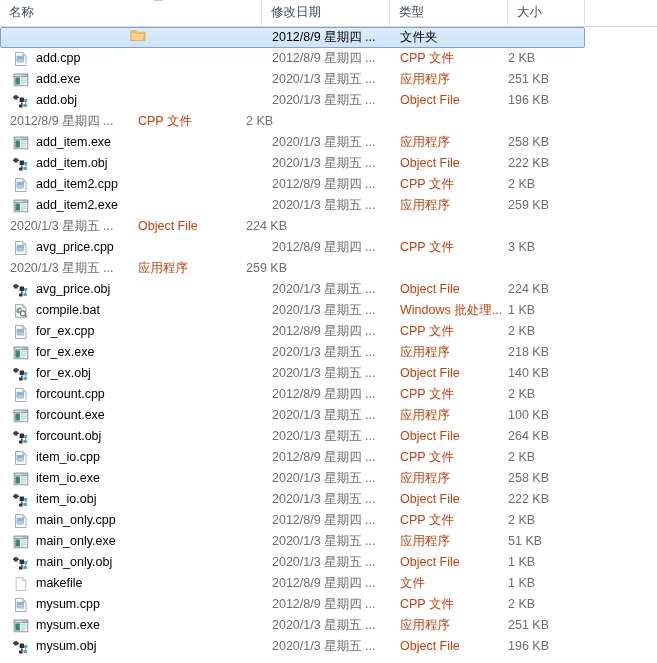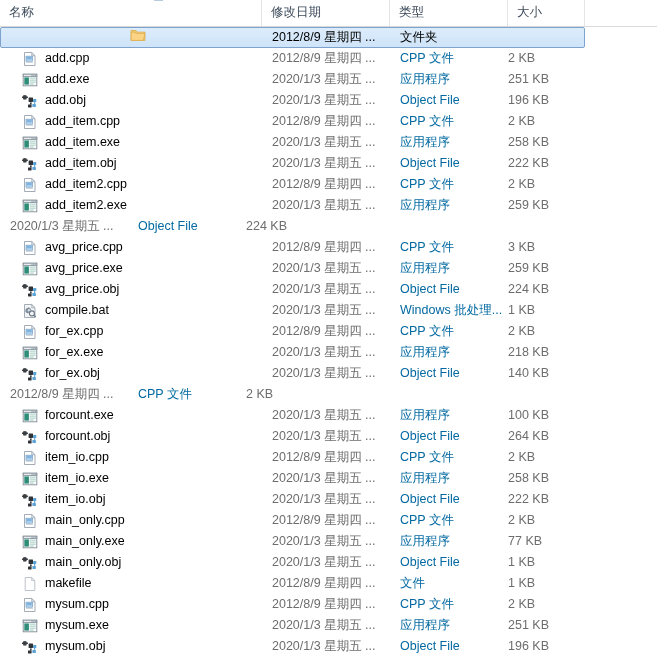--- a/index.html
+++ b/index.html
@@ -89,32 +89,32 @@
     white-space: nowrap;
     overflow: hidden;
     font-size: 12.5px;
     line-height: 21px;
     height: 21px;
   }
   .c-name-cell {
     width: 262px;
     display: flex;
     align-items: center;
-    padding-left: 22px;
+    padding-left: 13px;
     color: #000000;
   }
   .row.selected .c-name-cell { padding-left: 12px; width: 261px; }
   .c-date-cell {
     width: 128px;
     color: #6d6d6d;
     padding-left: 10px;
   }
   .c-type-cell {
     width: 118px;
-    color: #0369a1;
+    color: #c2410c;
     padding-left: 10px;
   }
   .c-size-cell {
     width: 69px;
     color: #6d6d6d;
     text-align: left;
     padding-right: 8px;
   }
 
   .fname {
@@ -233,32 +233,20 @@
               </g>
             </svg>
           </span>
           <span class="fname">add.obj</span>
         </div>
         <div class="cell c-date-cell">2020/1/3 星期五 ...</div>
         <div class="cell c-type-cell">Object File</div>
         <div class="cell c-size-cell">196 KB</div>
       </div>
       <div class="row">
-        <div class="cell c-name-cell">
-          <span class="ficon">
-            <svg width="16" height="16" viewBox="0 0 16 16">
-              <path d="M2.5 1.5h7.2l3.3 3.3v9.7H2.5z" fill="#ffffff" stroke="#9aa4ae" stroke-width="0.9"></path>
-              <path d="M9.7 1.5v3.3h3.3z" fill="#e3e8ed" stroke="#9aa4ae" stroke-width="0.7"></path>
-              <rect x="4" y="5.2" width="6.4" height="5" fill="#b9d6ee" stroke="#6f9ec6" stroke-width="0.7"></rect>
-              <rect x="4.7" y="5.9" width="5" height="2.4" fill="#7fb2dc"></rect>
-              <rect x="4" y="11.2" width="7" height="0.8" fill="#c3ccd4"></rect>
-            </svg>
-          </span>
-          <span class="fname">add_item.cpp</span>
-        </div>
         <div class="cell c-date-cell">2012/8/9 星期四 ...</div>
         <div class="cell c-type-cell">CPP 文件</div>
         <div class="cell c-size-cell">2 KB</div>
       </div>
       <div class="row">
         <div class="cell c-name-cell">
           <span class="ficon">
             <svg width="16" height="16" viewBox="0 0 16 16">
               <rect x="1.2" y="2.2" width="13.6" height="11.6" fill="#ffffff" stroke="#7f8a94" stroke-width="0.9"></rect>
               <rect x="1.2" y="2.2" width="13.6" height="2.3" fill="#e9edf1" stroke="#7f8a94" stroke-width="0.8"></rect>
@@ -359,40 +347,108 @@
               <rect x="4" y="11.2" width="7" height="0.8" fill="#c3ccd4"></rect>
             </svg>
           </span>
           <span class="fname">avg_price.cpp</span>
         </div>
         <div class="cell c-date-cell">2012/8/9 星期四 ...</div>
         <div class="cell c-type-cell">CPP 文件</div>
         <div class="cell c-size-cell">3 KB</div>
       </div>
       <div class="row">
+        <div class="cell c-date-cell">2020/1/3 星期五 ...</div>
+        <div class="cell c-type-cell">应用程序</div>
+        <div class="cell c-size-cell">259 KB</div>
+      </div>
+      <div class="row">
+        <div class="cell c-name-cell">
+          <span class="ficon">
+            <svg width="16" height="16" viewBox="0 0 16 16">
+              <g fill="#3a3f44">
+                <path d="M1.2 2.2h3.2v1.4h1.5v1.5h-1.5v1.4H1.2V5.1H0V3.6h1.2z"></path>
+                <circle cx="2.9" cy="4.3" r="1.9"></circle>
+              </g>
+              <g fill="#2f3337">
+                <rect x="6.6" y="4.6" width="4.4" height="4.4" rx="0.4"></rect>
+                <rect x="8.1" y="9.4" width="1.5" height="2.2"></rect>
+                <rect x="6.0" y="11.4" width="3.6" height="3.1" rx="0.4"></rect>
+              </g>
+              <g fill="#5ba3d6">
+                <rect x="11.0" y="6.0" width="3.3" height="3.0" rx="0.4"></rect>
+                <rect x="12.1" y="9.0" width="1.1" height="2.2"></rect>
+                <rect x="10.4" y="11.0" width="3.5" height="3.0" rx="0.4"></rect>
+              </g>
+            </svg>
+          </span>
+          <span class="fname">avg_price.obj</span>
+        </div>
+        <div class="cell c-date-cell">2020/1/3 星期五 ...</div>
+        <div class="cell c-type-cell">Object File</div>
+        <div class="cell c-size-cell">224 KB</div>
+      </div>
+      <div class="row">
+        <div class="cell c-name-cell">
+          <span class="ficon">
+            <svg width="16" height="16" viewBox="0 0 16 16">
+              <path d="M2.5 1.5h7.2l3.3 3.3v9.7H2.5z" fill="#f2f4f6" stroke="#9aa4ae" stroke-width="0.9"></path>
+              <path d="M9.7 1.5v3.3h3.3z" fill="#dde3e8" stroke="#9aa4ae" stroke-width="0.7"></path>
+              <g fill="#7d8a96">
+                <path d="M6.1 4.6l0.9-0.3 0.5 0.8 0.9-0.1 0.1 0.9 0.8 0.5-0.4 0.8 0.4 0.8-0.8 0.5-0.1 0.9-0.9-0.1-0.5 0.8-0.9-0.3-0.7 0.6-0.6-0.7-0.9 0.1 0.1-0.9-0.8-0.5 0.4-0.8-0.4-0.8 0.8-0.5-0.1-0.9 0.9 0.1z"></path>
+              </g>
+              <circle cx="7.1" cy="7.3" r="1.5" fill="#ccd6de"></circle>
+              <circle cx="9.9" cy="10.4" r="2.5" fill="none" stroke="#6d7a86" stroke-width="1.1"></circle>
+              <line x1="11.6" y1="12.1" x2="13.6" y2="14.1" stroke="#6d7a86" stroke-width="1.4"></line>
+            </svg>
+          </span>
+          <span class="fname">compile.bat</span>
+        </div>
+        <div class="cell c-date-cell">2020/1/3 星期五 ...</div>
+        <div class="cell c-type-cell">Windows 批处理...</div>
+        <div class="cell c-size-cell">1 KB</div>
+      </div>
+      <div class="row">
+        <div class="cell c-name-cell">
+          <span class="ficon">
+            <svg width="16" height="16" viewBox="0 0 16 16">
+              <path d="M2.5 1.5h7.2l3.3 3.3v9.7H2.5z" fill="#ffffff" stroke="#9aa4ae" stroke-width="0.9"></path>
+              <path d="M9.7 1.5v3.3h3.3z" fill="#e3e8ed" stroke="#9aa4ae" stroke-width="0.7"></path>
+              <rect x="4" y="5.2" width="6.4" height="5" fill="#b9d6ee" stroke="#6f9ec6" stroke-width="0.7"></rect>
+              <rect x="4.7" y="5.9" width="5" height="2.4" fill="#7fb2dc"></rect>
+              <rect x="4" y="11.2" width="7" height="0.8" fill="#c3ccd4"></rect>
+            </svg>
+          </span>
+          <span class="fname">for_ex.cpp</span>
+        </div>
+        <div class="cell c-date-cell">2012/8/9 星期四 ...</div>
+        <div class="cell c-type-cell">CPP 文件</div>
+        <div class="cell c-size-cell">2 KB</div>
+      </div>
+      <div class="row">
         <div class="cell c-name-cell">
           <span class="ficon">
             <svg width="16" height="16" viewBox="0 0 16 16">
               <rect x="1.2" y="2.2" width="13.6" height="11.6" fill="#ffffff" stroke="#7f8a94" stroke-width="0.9"></rect>
               <rect x="1.2" y="2.2" width="13.6" height="2.3" fill="#e9edf1" stroke="#7f8a94" stroke-width="0.8"></rect>
               <rect x="9.4" y="2.8" width="1.3" height="1.1" fill="#9aa4ae"></rect>
               <rect x="11.1" y="2.8" width="1.3" height="1.1" fill="#9aa4ae"></rect>
               <rect x="12.8" y="2.8" width="1.3" height="1.1" fill="#9aa4ae"></rect>
               <rect x="2.3" y="5.4" width="4.6" height="7.2" fill="#2e8c78"></rect>
               <rect x="7.6" y="5.6" width="6.1" height="1.1" fill="#a9cfc5"></rect>
               <rect x="7.6" y="7.6" width="6.1" height="1.1" fill="#a9cfc5"></rect>
               <rect x="7.6" y="9.6" width="6.1" height="1.1" fill="#a9cfc5"></rect>
               <rect x="7.6" y="11.5" width="4.2" height="1.1" fill="#a9cfc5"></rect>
             </svg>
           </span>
-          <span class="fname">avg_price.exe</span>
-        </div>
-        <div class="cell c-date-cell">2020/1/3 星期五 ...</div>
-        <div class="cell c-type-cell">应用程序</div>
-        <div class="cell c-size-cell">259 KB</div>
+          <span class="fname">for_ex.exe</span>
+        </div>
+        <div class="cell c-date-cell">2020/1/3 星期五 ...</div>
+        <div class="cell c-type-cell">应用程序</div>
+        <div class="cell c-size-cell">218 KB</div>
       </div>
       <div class="row">
         <div class="cell c-name-cell">
           <span class="ficon">
             <svg width="16" height="16" viewBox="0 0 16 16">
               <g fill="#3a3f44">
                 <path d="M1.2 2.2h3.2v1.4h1.5v1.5h-1.5v1.4H1.2V5.1H0V3.6h1.2z"></path>
                 <circle cx="2.9" cy="4.3" r="1.9"></circle>
               </g>
               <g fill="#2f3337">
@@ -400,58 +456,38 @@
                 <rect x="8.1" y="9.4" width="1.5" height="2.2"></rect>
                 <rect x="6.0" y="11.4" width="3.6" height="3.1" rx="0.4"></rect>
               </g>
               <g fill="#5ba3d6">
                 <rect x="11.0" y="6.0" width="3.3" height="3.0" rx="0.4"></rect>
                 <rect x="12.1" y="9.0" width="1.1" height="2.2"></rect>
                 <rect x="10.4" y="11.0" width="3.5" height="3.0" rx="0.4"></rect>
               </g>
             </svg>
           </span>
-          <span class="fname">avg_price.obj</span>
-        </div>
-        <div class="cell c-date-cell">2020/1/3 星期五 ...</div>
-        <div class="cell c-type-cell">Object File</div>
-        <div class="cell c-size-cell">224 KB</div>
-      </div>
-      <div class="row">
-        <div class="cell c-name-cell">
-          <span class="ficon">
-            <svg width="16" height="16" viewBox="0 0 16 16">
-              <path d="M2.5 1.5h7.2l3.3 3.3v9.7H2.5z" fill="#f2f4f6" stroke="#9aa4ae" stroke-width="0.9"></path>
-              <path d="M9.7 1.5v3.3h3.3z" fill="#dde3e8" stroke="#9aa4ae" stroke-width="0.7"></path>
-              <g fill="#7d8a96">
-                <path d="M6.1 4.6l0.9-0.3 0.5 0.8 0.9-0.1 0.1 0.9 0.8 0.5-0.4 0.8 0.4 0.8-0.8 0.5-0.1 0.9-0.9-0.1-0.5 0.8-0.9-0.3-0.7 0.6-0.6-0.7-0.9 0.1 0.1-0.9-0.8-0.5 0.4-0.8-0.4-0.8 0.8-0.5-0.1-0.9 0.9 0.1z"></path>
-              </g>
-              <circle cx="7.1" cy="7.3" r="1.5" fill="#ccd6de"></circle>
-              <circle cx="9.9" cy="10.4" r="2.5" fill="none" stroke="#6d7a86" stroke-width="1.1"></circle>
-              <line x1="11.6" y1="12.1" x2="13.6" y2="14.1" stroke="#6d7a86" stroke-width="1.4"></line>
-            </svg>
-          </span>
-          <span class="fname">compile.bat</span>
-        </div>
-        <div class="cell c-date-cell">2020/1/3 星期五 ...</div>
-        <div class="cell c-type-cell">Windows 批处理...</div>
-        <div class="cell c-size-cell">1 KB</div>
+          <span class="fname">for_ex.obj</span>
+        </div>
+        <div class="cell c-date-cell">2020/1/3 星期五 ...</div>
+        <div class="cell c-type-cell">Object File</div>
+        <div class="cell c-size-cell">140 KB</div>
       </div>
       <div class="row">
         <div class="cell c-name-cell">
           <span class="ficon">
             <svg width="16" height="16" viewBox="0 0 16 16">
               <path d="M2.5 1.5h7.2l3.3 3.3v9.7H2.5z" fill="#ffffff" stroke="#9aa4ae" stroke-width="0.9"></path>
               <path d="M9.7 1.5v3.3h3.3z" fill="#e3e8ed" stroke="#9aa4ae" stroke-width="0.7"></path>
               <rect x="4" y="5.2" width="6.4" height="5" fill="#b9d6ee" stroke="#6f9ec6" stroke-width="0.7"></rect>
               <rect x="4.7" y="5.9" width="5" height="2.4" fill="#7fb2dc"></rect>
               <rect x="4" y="11.2" width="7" height="0.8" fill="#c3ccd4"></rect>
             </svg>
           </span>
-          <span class="fname">for_ex.cpp</span>
+          <span class="fname">forcount.cpp</span>
         </div>
         <div class="cell c-date-cell">2012/8/9 星期四 ...</div>
         <div class="cell c-type-cell">CPP 文件</div>
         <div class="cell c-size-cell">2 KB</div>
       </div>
       <div class="row">
         <div class="cell c-name-cell">
           <span class="ficon">
             <svg width="16" height="16" viewBox="0 0 16 16">
               <rect x="1.2" y="2.2" width="13.6" height="11.6" fill="#ffffff" stroke="#7f8a94" stroke-width="0.9"></rect>
@@ -459,25 +495,25 @@
               <rect x="9.4" y="2.8" width="1.3" height="1.1" fill="#9aa4ae"></rect>
               <rect x="11.1" y="2.8" width="1.3" height="1.1" fill="#9aa4ae"></rect>
               <rect x="12.8" y="2.8" width="1.3" height="1.1" fill="#9aa4ae"></rect>
               <rect x="2.3" y="5.4" width="4.6" height="7.2" fill="#2e8c78"></rect>
               <rect x="7.6" y="5.6" width="6.1" height="1.1" fill="#a9cfc5"></rect>
               <rect x="7.6" y="7.6" width="6.1" height="1.1" fill="#a9cfc5"></rect>
               <rect x="7.6" y="9.6" width="6.1" height="1.1" fill="#a9cfc5"></rect>
               <rect x="7.6" y="11.5" width="4.2" height="1.1" fill="#a9cfc5"></rect>
             </svg>
           </span>
-          <span class="fname">for_ex.exe</span>
-        </div>
-        <div class="cell c-date-cell">2020/1/3 星期五 ...</div>
-        <div class="cell c-type-cell">应用程序</div>
-        <div class="cell c-size-cell">218 KB</div>
+          <span class="fname">forcount.exe</span>
+        </div>
+        <div class="cell c-date-cell">2020/1/3 星期五 ...</div>
+        <div class="cell c-type-cell">应用程序</div>
+        <div class="cell c-size-cell">100 KB</div>
       </div>
       <div class="row">
         <div class="cell c-name-cell">
           <span class="ficon">
             <svg width="16" height="16" viewBox="0 0 16 16">
               <g fill="#3a3f44">
                 <path d="M1.2 2.2h3.2v1.4h1.5v1.5h-1.5v1.4H1.2V5.1H0V3.6h1.2z"></path>
                 <circle cx="2.9" cy="4.3" r="1.9"></circle>
               </g>
               <g fill="#2f3337">
@@ -485,52 +521,64 @@
                 <rect x="8.1" y="9.4" width="1.5" height="2.2"></rect>
                 <rect x="6.0" y="11.4" width="3.6" height="3.1" rx="0.4"></rect>
               </g>
               <g fill="#5ba3d6">
                 <rect x="11.0" y="6.0" width="3.3" height="3.0" rx="0.4"></rect>
                 <rect x="12.1" y="9.0" width="1.1" height="2.2"></rect>
                 <rect x="10.4" y="11.0" width="3.5" height="3.0" rx="0.4"></rect>
               </g>
             </svg>
           </span>
-          <span class="fname">for_ex.obj</span>
-        </div>
-        <div class="cell c-date-cell">2020/1/3 星期五 ...</div>
-        <div class="cell c-type-cell">Object File</div>
-        <div class="cell c-size-cell">140 KB</div>
-      </div>
-      <div class="row">
+          <span class="fname">forcount.obj</span>
+        </div>
+        <div class="cell c-date-cell">2020/1/3 星期五 ...</div>
+        <div class="cell c-type-cell">Object File</div>
+        <div class="cell c-size-cell">264 KB</div>
+      </div>
+      <div class="row">
+        <div class="cell c-name-cell">
+          <span class="ficon">
+            <svg width="16" height="16" viewBox="0 0 16 16">
+              <path d="M2.5 1.5h7.2l3.3 3.3v9.7H2.5z" fill="#ffffff" stroke="#9aa4ae" stroke-width="0.9"></path>
+              <path d="M9.7 1.5v3.3h3.3z" fill="#e3e8ed" stroke="#9aa4ae" stroke-width="0.7"></path>
+              <rect x="4" y="5.2" width="6.4" height="5" fill="#b9d6ee" stroke="#6f9ec6" stroke-width="0.7"></rect>
+              <rect x="4.7" y="5.9" width="5" height="2.4" fill="#7fb2dc"></rect>
+              <rect x="4" y="11.2" width="7" height="0.8" fill="#c3ccd4"></rect>
+            </svg>
+          </span>
+          <span class="fname">item_io.cpp</span>
+        </div>
         <div class="cell c-date-cell">2012/8/9 星期四 ...</div>
         <div class="cell c-type-cell">CPP 文件</div>
         <div class="cell c-size-cell">2 KB</div>
       </div>
       <div class="row">
         <div class="cell c-name-cell">
           <span class="ficon">
             <svg width="16" height="16" viewBox="0 0 16 16">
               <rect x="1.2" y="2.2" width="13.6" height="11.6" fill="#ffffff" stroke="#7f8a94" stroke-width="0.9"></rect>
               <rect x="1.2" y="2.2" width="13.6" height="2.3" fill="#e9edf1" stroke="#7f8a94" stroke-width="0.8"></rect>
               <rect x="9.4" y="2.8" width="1.3" height="1.1" fill="#9aa4ae"></rect>
               <rect x="11.1" y="2.8" width="1.3" height="1.1" fill="#9aa4ae"></rect>
               <rect x="12.8" y="2.8" width="1.3" height="1.1" fill="#9aa4ae"></rect>
               <rect x="2.3" y="5.4" width="4.6" height="7.2" fill="#2e8c78"></rect>
               <rect x="7.6" y="5.6" width="6.1" height="1.1" fill="#a9cfc5"></rect>
               <rect x="7.6" y="7.6" width="6.1" height="1.1" fill="#a9cfc5"></rect>
               <rect x="7.6" y="9.6" width="6.1" height="1.1" fill="#a9cfc5"></rect>
               <rect x="7.6" y="11.5" width="4.2" height="1.1" fill="#a9cfc5"></rect>
             </svg>
           </span>
-          <span class="fname">forcount.exe</span>
-        </div>
-        <div class="cell c-date-cell">2020/1/3 星期五 ...</div>
-        <div class="cell c-type-cell">应用程序</div>
-        <div class="cell c-size-cell">100 KB</div>
+          <span class="fname">item_io.exe</span>
+        </div>
+        <div class="cell c-date-cell">2020/1/3 星期五 ...</div>
+        <div class="cell c-type-cell">应用程序</div>
+        <div class="cell c-size-cell">258 KB</div>
       </div>
       <div class="row">
         <div class="cell c-name-cell">
           <span class="ficon">
             <svg width="16" height="16" viewBox="0 0 16 16">
               <g fill="#3a3f44">
                 <path d="M1.2 2.2h3.2v1.4h1.5v1.5h-1.5v1.4H1.2V5.1H0V3.6h1.2z"></path>
                 <circle cx="2.9" cy="4.3" r="1.9"></circle>
               </g>
               <g fill="#2f3337">
@@ -538,38 +586,38 @@
                 <rect x="8.1" y="9.4" width="1.5" height="2.2"></rect>
                 <rect x="6.0" y="11.4" width="3.6" height="3.1" rx="0.4"></rect>
               </g>
               <g fill="#5ba3d6">
                 <rect x="11.0" y="6.0" width="3.3" height="3.0" rx="0.4"></rect>
                 <rect x="12.1" y="9.0" width="1.1" height="2.2"></rect>
                 <rect x="10.4" y="11.0" width="3.5" height="3.0" rx="0.4"></rect>
               </g>
             </svg>
           </span>
-          <span class="fname">forcount.obj</span>
-        </div>
-        <div class="cell c-date-cell">2020/1/3 星期五 ...</div>
-        <div class="cell c-type-cell">Object File</div>
-        <div class="cell c-size-cell">264 KB</div>
+          <span class="fname">item_io.obj</span>
+        </div>
+        <div class="cell c-date-cell">2020/1/3 星期五 ...</div>
+        <div class="cell c-type-cell">Object File</div>
+        <div class="cell c-size-cell">222 KB</div>
       </div>
       <div class="row">
         <div class="cell c-name-cell">
           <span class="ficon">
             <svg width="16" height="16" viewBox="0 0 16 16">
               <path d="M2.5 1.5h7.2l3.3 3.3v9.7H2.5z" fill="#ffffff" stroke="#9aa4ae" stroke-width="0.9"></path>
               <path d="M9.7 1.5v3.3h3.3z" fill="#e3e8ed" stroke="#9aa4ae" stroke-width="0.7"></path>
               <rect x="4" y="5.2" width="6.4" height="5" fill="#b9d6ee" stroke="#6f9ec6" stroke-width="0.7"></rect>
               <rect x="4.7" y="5.9" width="5" height="2.4" fill="#7fb2dc"></rect>
               <rect x="4" y="11.2" width="7" height="0.8" fill="#c3ccd4"></rect>
             </svg>
           </span>
-          <span class="fname">item_io.cpp</span>
+          <span class="fname">main_only.cpp</span>
         </div>
         <div class="cell c-date-cell">2012/8/9 星期四 ...</div>
         <div class="cell c-type-cell">CPP 文件</div>
         <div class="cell c-size-cell">2 KB</div>
       </div>
       <div class="row">
         <div class="cell c-name-cell">
           <span class="ficon">
             <svg width="16" height="16" viewBox="0 0 16 16">
               <rect x="1.2" y="2.2" width="13.6" height="11.6" fill="#ffffff" stroke="#7f8a94" stroke-width="0.9"></rect>
@@ -577,25 +625,25 @@
               <rect x="9.4" y="2.8" width="1.3" height="1.1" fill="#9aa4ae"></rect>
               <rect x="11.1" y="2.8" width="1.3" height="1.1" fill="#9aa4ae"></rect>
               <rect x="12.8" y="2.8" width="1.3" height="1.1" fill="#9aa4ae"></rect>
               <rect x="2.3" y="5.4" width="4.6" height="7.2" fill="#2e8c78"></rect>
               <rect x="7.6" y="5.6" width="6.1" height="1.1" fill="#a9cfc5"></rect>
               <rect x="7.6" y="7.6" width="6.1" height="1.1" fill="#a9cfc5"></rect>
               <rect x="7.6" y="9.6" width="6.1" height="1.1" fill="#a9cfc5"></rect>
               <rect x="7.6" y="11.5" width="4.2" height="1.1" fill="#a9cfc5"></rect>
             </svg>
           </span>
-          <span class="fname">item_io.exe</span>
-        </div>
-        <div class="cell c-date-cell">2020/1/3 星期五 ...</div>
-        <div class="cell c-type-cell">应用程序</div>
-        <div class="cell c-size-cell">258 KB</div>
+          <span class="fname">main_only.exe</span>
+        </div>
+        <div class="cell c-date-cell">2020/1/3 星期五 ...</div>
+        <div class="cell c-type-cell">应用程序</div>
+        <div class="cell c-size-cell">51 KB</div>
       </div>
       <div class="row">
         <div class="cell c-name-cell">
           <span class="ficon">
             <svg width="16" height="16" viewBox="0 0 16 16">
               <g fill="#3a3f44">
                 <path d="M1.2 2.2h3.2v1.4h1.5v1.5h-1.5v1.4H1.2V5.1H0V3.6h1.2z"></path>
                 <circle cx="2.9" cy="4.3" r="1.9"></circle>
               </g>
               <g fill="#2f3337">
@@ -603,38 +651,52 @@
                 <rect x="8.1" y="9.4" width="1.5" height="2.2"></rect>
                 <rect x="6.0" y="11.4" width="3.6" height="3.1" rx="0.4"></rect>
               </g>
               <g fill="#5ba3d6">
                 <rect x="11.0" y="6.0" width="3.3" height="3.0" rx="0.4"></rect>
                 <rect x="12.1" y="9.0" width="1.1" height="2.2"></rect>
                 <rect x="10.4" y="11.0" width="3.5" height="3.0" rx="0.4"></rect>
               </g>
             </svg>
           </span>
-          <span class="fname">item_io.obj</span>
-        </div>
-        <div class="cell c-date-cell">2020/1/3 星期五 ...</div>
-        <div class="cell c-type-cell">Object File</div>
-        <div class="cell c-size-cell">222 KB</div>
+          <span class="fname">main_only.obj</span>
+        </div>
+        <div class="cell c-date-cell">2020/1/3 星期五 ...</div>
+        <div class="cell c-type-cell">Object File</div>
+        <div class="cell c-size-cell">1 KB</div>
+      </div>
+      <div class="row">
+        <div class="cell c-name-cell">
+          <span class="ficon">
+            <svg width="16" height="16" viewBox="0 0 16 16">
+              <path d="M3.2 1.5h6.4l3.2 3.2v9.8H3.2z" fill="#ffffff" stroke="#b4bcc4" stroke-width="0.9"></path>
+              <path d="M9.6 1.5v3.2h3.2z" fill="#eceff2" stroke="#b4bcc4" stroke-width="0.7"></path>
+            </svg>
+          </span>
+          <span class="fname">makefile</span>
+        </div>
+        <div class="cell c-date-cell">2012/8/9 星期四 ...</div>
+        <div class="cell c-type-cell">文件</div>
+        <div class="cell c-size-cell">1 KB</div>
       </div>
       <div class="row">
         <div class="cell c-name-cell">
           <span class="ficon">
             <svg width="16" height="16" viewBox="0 0 16 16">
               <path d="M2.5 1.5h7.2l3.3 3.3v9.7H2.5z" fill="#ffffff" stroke="#9aa4ae" stroke-width="0.9"></path>
               <path d="M9.7 1.5v3.3h3.3z" fill="#e3e8ed" stroke="#9aa4ae" stroke-width="0.7"></path>
               <rect x="4" y="5.2" width="6.4" height="5" fill="#b9d6ee" stroke="#6f9ec6" stroke-width="0.7"></rect>
               <rect x="4.7" y="5.9" width="5" height="2.4" fill="#7fb2dc"></rect>
               <rect x="4" y="11.2" width="7" height="0.8" fill="#c3ccd4"></rect>
             </svg>
           </span>
-          <span class="fname">main_only.cpp</span>
+          <span class="fname">mysum.cpp</span>
         </div>
         <div class="cell c-date-cell">2012/8/9 星期四 ...</div>
         <div class="cell c-type-cell">CPP 文件</div>
         <div class="cell c-size-cell">2 KB</div>
       </div>
       <div class="row">
         <div class="cell c-name-cell">
           <span class="ficon">
             <svg width="16" height="16" viewBox="0 0 16 16">
               <rect x="1.2" y="2.2" width="13.6" height="11.6" fill="#ffffff" stroke="#7f8a94" stroke-width="0.9"></rect>
@@ -642,25 +704,25 @@
               <rect x="9.4" y="2.8" width="1.3" height="1.1" fill="#9aa4ae"></rect>
               <rect x="11.1" y="2.8" width="1.3" height="1.1" fill="#9aa4ae"></rect>
               <rect x="12.8" y="2.8" width="1.3" height="1.1" fill="#9aa4ae"></rect>
               <rect x="2.3" y="5.4" width="4.6" height="7.2" fill="#2e8c78"></rect>
               <rect x="7.6" y="5.6" width="6.1" height="1.1" fill="#a9cfc5"></rect>
               <rect x="7.6" y="7.6" width="6.1" height="1.1" fill="#a9cfc5"></rect>
               <rect x="7.6" y="9.6" width="6.1" height="1.1" fill="#a9cfc5"></rect>
               <rect x="7.6" y="11.5" width="4.2" height="1.1" fill="#a9cfc5"></rect>
             </svg>
           </span>
-          <span class="fname">main_only.exe</span>
-        </div>
-        <div class="cell c-date-cell">2020/1/3 星期五 ...</div>
-        <div class="cell c-type-cell">应用程序</div>
-        <div class="cell c-size-cell">77 KB</div>
+          <span class="fname">mysum.exe</span>
+        </div>
+        <div class="cell c-date-cell">2020/1/3 星期五 ...</div>
+        <div class="cell c-type-cell">应用程序</div>
+        <div class="cell c-size-cell">251 KB</div>
       </div>
       <div class="row">
         <div class="cell c-name-cell">
           <span class="ficon">
             <svg width="16" height="16" viewBox="0 0 16 16">
               <g fill="#3a3f44">
                 <path d="M1.2 2.2h3.2v1.4h1.5v1.5h-1.5v1.4H1.2V5.1H0V3.6h1.2z"></path>
                 <circle cx="2.9" cy="4.3" r="1.9"></circle>
               </g>
               <g fill="#2f3337">
@@ -668,99 +730,20 @@
                 <rect x="8.1" y="9.4" width="1.5" height="2.2"></rect>
                 <rect x="6.0" y="11.4" width="3.6" height="3.1" rx="0.4"></rect>
               </g>
               <g fill="#5ba3d6">
                 <rect x="11.0" y="6.0" width="3.3" height="3.0" rx="0.4"></rect>
                 <rect x="12.1" y="9.0" width="1.1" height="2.2"></rect>
                 <rect x="10.4" y="11.0" width="3.5" height="3.0" rx="0.4"></rect>
               </g>
             </svg>
           </span>
-          <span class="fname">main_only.obj</span>
-        </div>
-        <div class="cell c-date-cell">2020/1/3 星期五 ...</div>
-        <div class="cell c-type-cell">Object File</div>
-        <div class="cell c-size-cell">1 KB</div>
-      </div>
-      <div class="row">
-        <div class="cell c-name-cell">
-          <span class="ficon">
-            <svg width="16" height="16" viewBox="0 0 16 16">
-              <path d="M3.2 1.5h6.4l3.2 3.2v9.8H3.2z" fill="#ffffff" stroke="#b4bcc4" stroke-width="0.9"></path>
-              <path d="M9.6 1.5v3.2h3.2z" fill="#eceff2" stroke="#b4bcc4" stroke-width="0.7"></path>
-            </svg>
-          </span>
-          <span class="fname">makefile</span>
-        </div>
-        <div class="cell c-date-cell">2012/8/9 星期四 ...</div>
-        <div class="cell c-type-cell">文件</div>
-        <div class="cell c-size-cell">1 KB</div>
-      </div>
-      <div class="row">
-        <div class="cell c-name-cell">
-          <span class="ficon">
-            <svg width="16" height="16" viewBox="0 0 16 16">
-              <path d="M2.5 1.5h7.2l3.3 3.3v9.7H2.5z" fill="#ffffff" stroke="#9aa4ae" stroke-width="0.9"></path>
-              <path d="M9.7 1.5v3.3h3.3z" fill="#e3e8ed" stroke="#9aa4ae" stroke-width="0.7"></path>
-              <rect x="4" y="5.2" width="6.4" height="5" fill="#b9d6ee" stroke="#6f9ec6" stroke-width="0.7"></rect>
-              <rect x="4.7" y="5.9" width="5" height="2.4" fill="#7fb2dc"></rect>
-              <rect x="4" y="11.2" width="7" height="0.8" fill="#c3ccd4"></rect>
-            </svg>
-          </span>
-          <span class="fname">mysum.cpp</span>
-        </div>
-        <div class="cell c-date-cell">2012/8/9 星期四 ...</div>
-        <div class="cell c-type-cell">CPP 文件</div>
-        <div class="cell c-size-cell">2 KB</div>
-      </div>
-      <div class="row">
-        <div class="cell c-name-cell">
-          <span class="ficon">
-            <svg width="16" height="16" viewBox="0 0 16 16">
-              <rect x="1.2" y="2.2" width="13.6" height="11.6" fill="#ffffff" stroke="#7f8a94" stroke-width="0.9"></rect>
-              <rect x="1.2" y="2.2" width="13.6" height="2.3" fill="#e9edf1" stroke="#7f8a94" stroke-width="0.8"></rect>
-              <rect x="9.4" y="2.8" width="1.3" height="1.1" fill="#9aa4ae"></rect>
-              <rect x="11.1" y="2.8" width="1.3" height="1.1" fill="#9aa4ae"></rect>
-              <rect x="12.8" y="2.8" width="1.3" height="1.1" fill="#9aa4ae"></rect>
-              <rect x="2.3" y="5.4" width="4.6" height="7.2" fill="#2e8c78"></rect>
-              <rect x="7.6" y="5.6" width="6.1" height="1.1" fill="#a9cfc5"></rect>
-              <rect x="7.6" y="7.6" width="6.1" height="1.1" fill="#a9cfc5"></rect>
-              <rect x="7.6" y="9.6" width="6.1" height="1.1" fill="#a9cfc5"></rect>
-              <rect x="7.6" y="11.5" width="4.2" height="1.1" fill="#a9cfc5"></rect>
-            </svg>
-          </span>
-          <span class="fname">mysum.exe</span>
-        </div>
-        <div class="cell c-date-cell">2020/1/3 星期五 ...</div>
-        <div class="cell c-type-cell">应用程序</div>
-        <div class="cell c-size-cell">251 KB</div>
-      </div>
-      <div class="row">
-        <div class="cell c-name-cell">
-          <span class="ficon">
-            <svg width="16" height="16" viewBox="0 0 16 16">
-              <g fill="#3a3f44">
-                <path d="M1.2 2.2h3.2v1.4h1.5v1.5h-1.5v1.4H1.2V5.1H0V3.6h1.2z"></path>
-                <circle cx="2.9" cy="4.3" r="1.9"></circle>
-              </g>
-              <g fill="#2f3337">
-                <rect x="6.6" y="4.6" width="4.4" height="4.4" rx="0.4"></rect>
-                <rect x="8.1" y="9.4" width="1.5" height="2.2"></rect>
-                <rect x="6.0" y="11.4" width="3.6" height="3.1" rx="0.4"></rect>
-              </g>
-              <g fill="#5ba3d6">
-                <rect x="11.0" y="6.0" width="3.3" height="3.0" rx="0.4"></rect>
-                <rect x="12.1" y="9.0" width="1.1" height="2.2"></rect>
-                <rect x="10.4" y="11.0" width="3.5" height="3.0" rx="0.4"></rect>
-              </g>
-            </svg>
-          </span>
           <span class="fname">mysum.obj</span>
         </div>
         <div class="cell c-date-cell">2020/1/3 星期五 ...</div>
         <div class="cell c-type-cell">Object File</div>
         <div class="cell c-size-cell">196 KB</div>
       </div>
     </div>
 
 </div>
 

